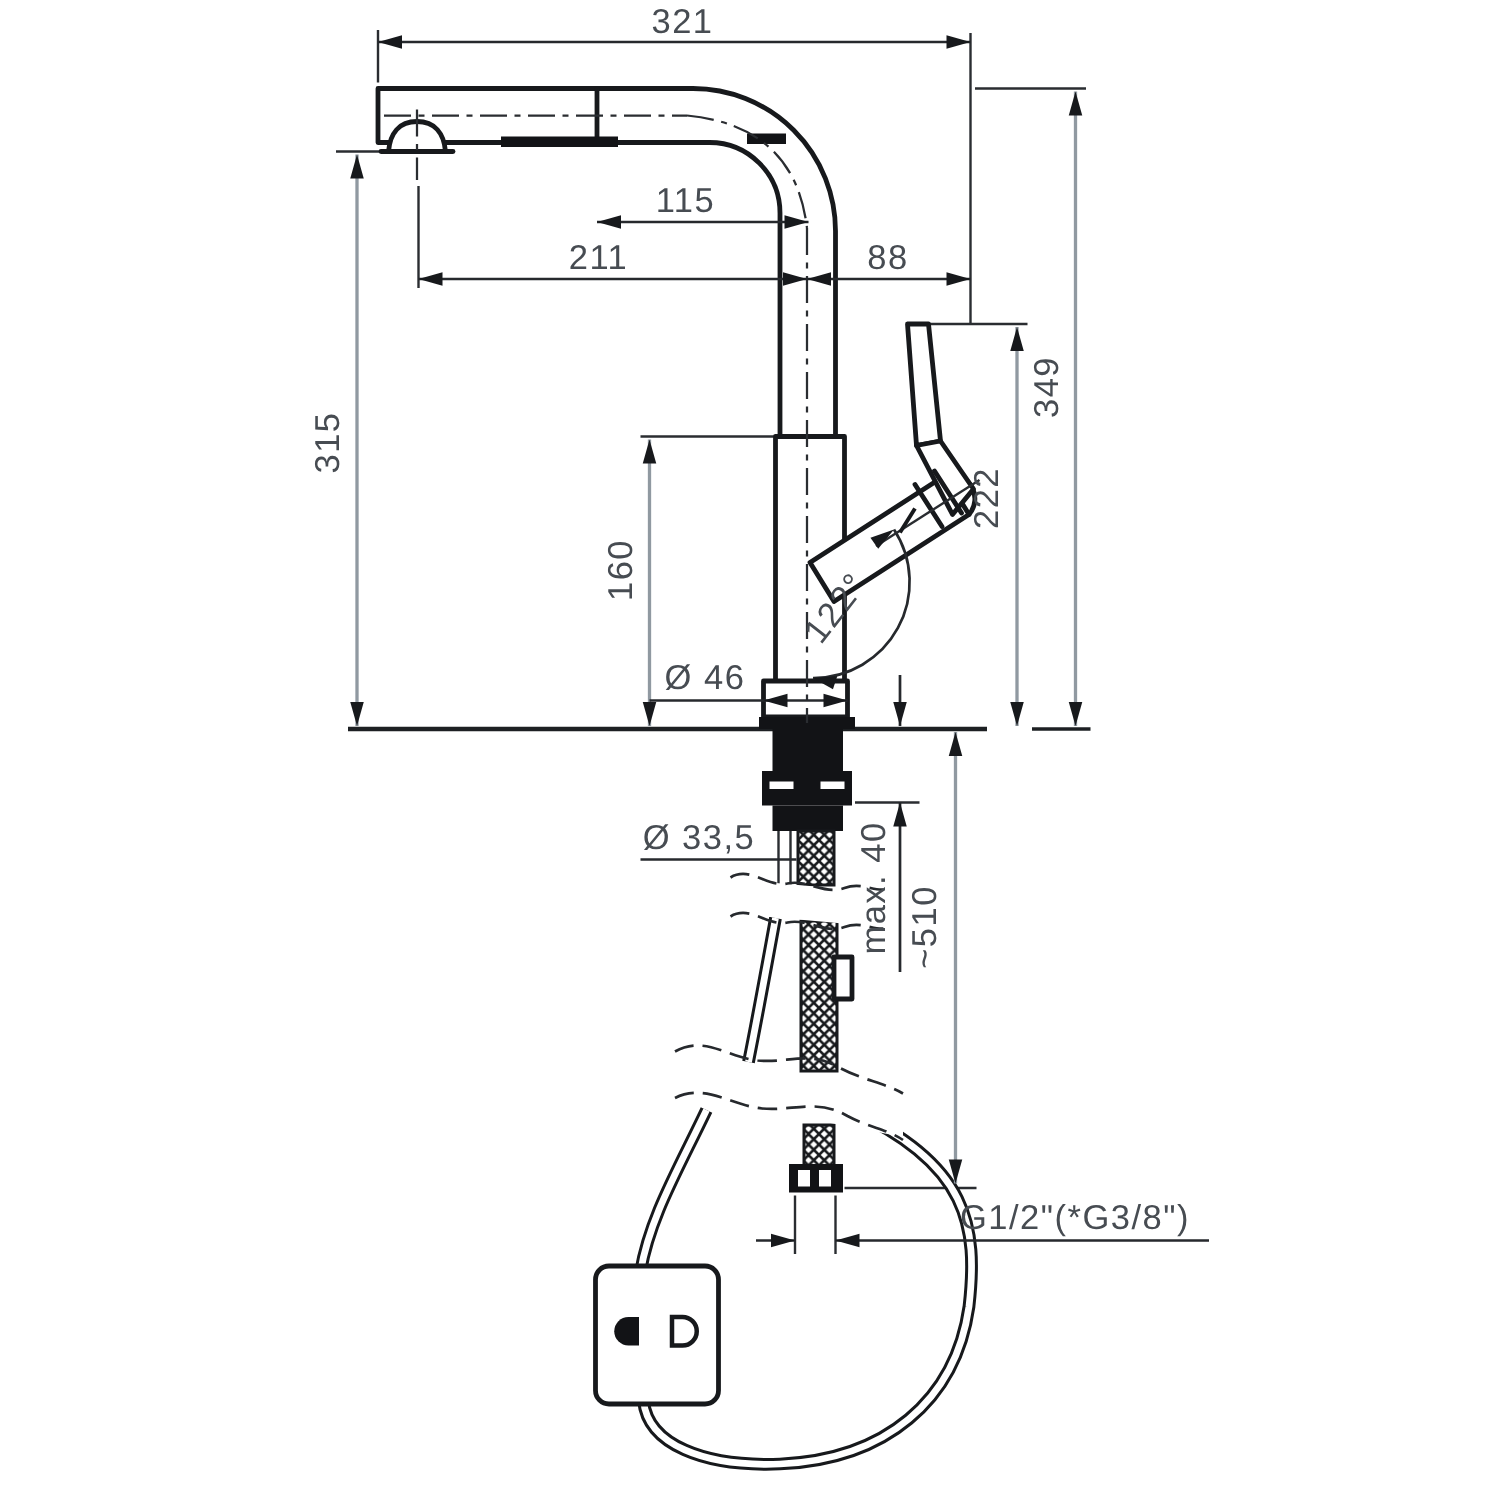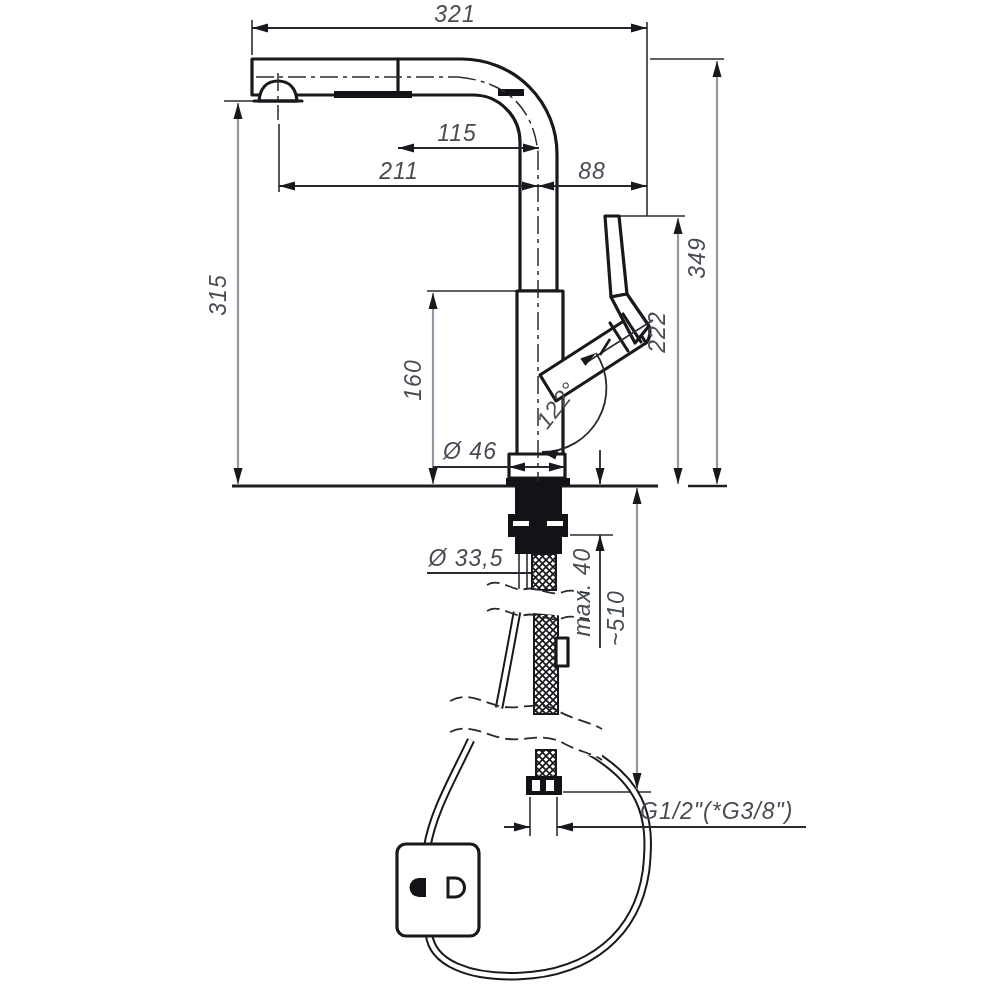--- a/index.html
+++ b/index.html
@@ -1,17 +1,17 @@
 <!DOCTYPE html>
 <html><head>
 <meta charset="utf-8">
 <style>
   html,body{margin:0;padding:0;background:#ffffff;}
   .stage{width:1000px;height:1000px;position:relative;background:#ffffff;overflow:hidden;
-         font-family:"Liberation Sans", sans-serif;font-style:italic;}
+         font-family:"Liberation Sans", sans-serif;}
   svg{display:block}
   text{font-family:"Liberation Sans","DejaVu Sans",sans-serif;fill:#474c52;
        font-size:23px;letter-spacing:1px;}
   .obj{stroke:#17191c;stroke-width:3.2;fill:none;stroke-linecap:round;stroke-linejoin:round;}
   .objf{stroke:#17191c;stroke-width:3.2;fill:#ffffff;stroke-linejoin:round;}
   .blk{fill:#121316;stroke:none;}
   .thin{stroke:#2a2d31;stroke-width:1.6;fill:none;}
   .dim{stroke:#26292d;stroke-width:1.8;fill:none;}
   .shaft{stroke:#9099a1;stroke-width:2.2;fill:none;}
   .cl{stroke:#2a2d31;stroke-width:1.5;fill:none;stroke-dasharray:18 5 4 5;}

